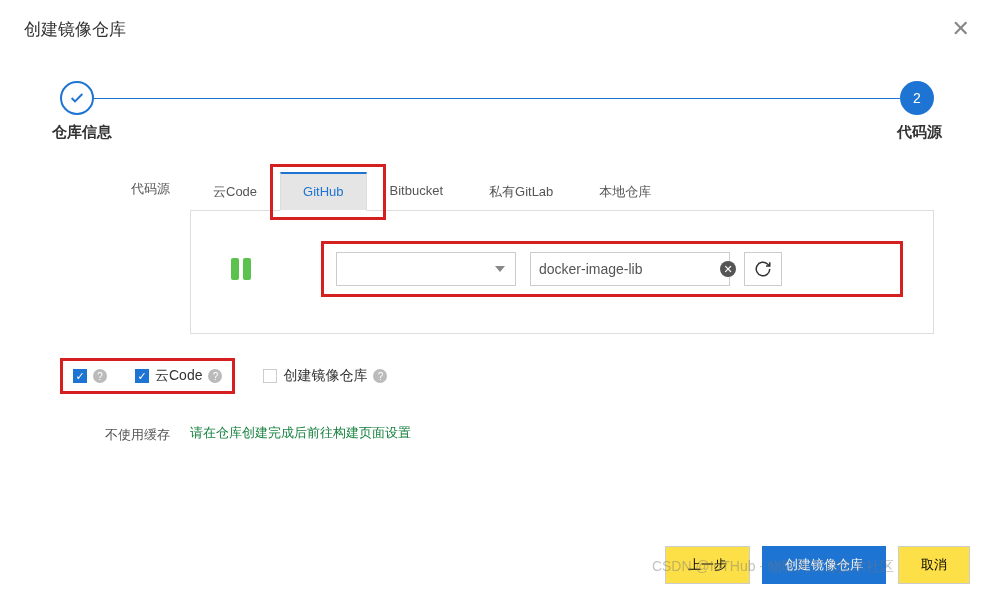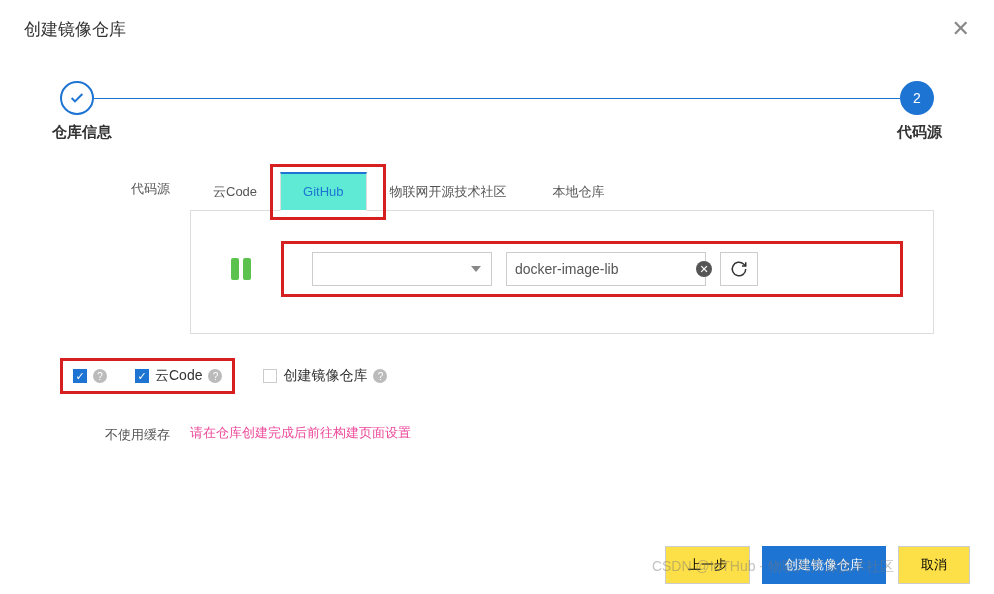--- a/index.html
+++ b/index.html
@@ -97,21 +97,21 @@
       border: 1px solid transparent;
       border-bottom: none;
       margin-bottom: -1px;
       font-size: 13px;
     }
     .tab.active {
       color: #1e74d2;
       border: 1px solid #ddd;
       border-bottom: 1px solid #fff;
       border-top: 2px solid #1e74d2;
-      background: #5eead4;
+      background: #e5e5e5;
     }
     .tab-highlight {
       position: absolute;
       border: 3px solid #d62020;
       pointer-events: none;
     }
     .source-body {
       border: 1px solid #ddd;
       border-top: none;
       padding: 30px 30px 36px 30px;
@@ -135,22 +135,23 @@
       width: 8px;
       height: 22px;
       background: #5bc24d;
       border-radius: 2px;
     }
     .input-group {
       display: flex;
       align-items: flex-start;
       gap: 14px;
       border: 3px solid #d62020;
-      padding: 8px 28px;
+      padding: 8px 12px;
       flex: 1;
+      margin-left: 40px;
     }
     .select-box {
       border: 1px solid #ccc;
       height: 34px;
       width: 180px;
       display: flex;
       align-items: center;
       justify-content: flex-end;
       padding: 0 10px;
       cursor: pointer;
@@ -261,21 +262,21 @@
       color: #fff;
     }
     .watermark {
       position: absolute;
       bottom: 18px;
       right: 100px;
       color: rgba(120,120,120,0.45);
       font-size: 14px;
       pointer-events: none;
     }
-    .help-text { color: #ec4899; font-size: 13px; padding-top: 6px; }
+    .help-text { color: #15803d; font-size: 13px; padding-top: 6px; }
   </style>
 </head>
 <body>
 
 <div class="modal-header">
   <div class="modal-title">创建镜像仓库</div>
   <div class="close-btn">✕</div>
 </div>
 
 <div class="stepper">
@@ -295,21 +296,22 @@
 </div>
 
 <div class="content">
 
   <div class="form-row">
     <div class="form-label">代码源</div>
     <div class="form-content" style="position:relative;">
       <div class="tabs">
         <div class="tab">云Code</div>
         <div class="tab active">GitHub</div>
-        <div class="tab">物联网开源技术社区</div>
+        <div class="tab">Bitbucket</div>
+        <div class="tab">私有GitLab</div>
         <div class="tab">本地仓库</div>
       </div>
       <div class="tab-highlight" style="left:80px; top:-8px; width:116px; height:56px;"></div>
       <div class="source-body">
         <div class="avatar">
           <div class="avatar-bar"></div>
           <div class="avatar-bar"></div>
         </div>
         <div class="input-group">
           <div class="select-box">

